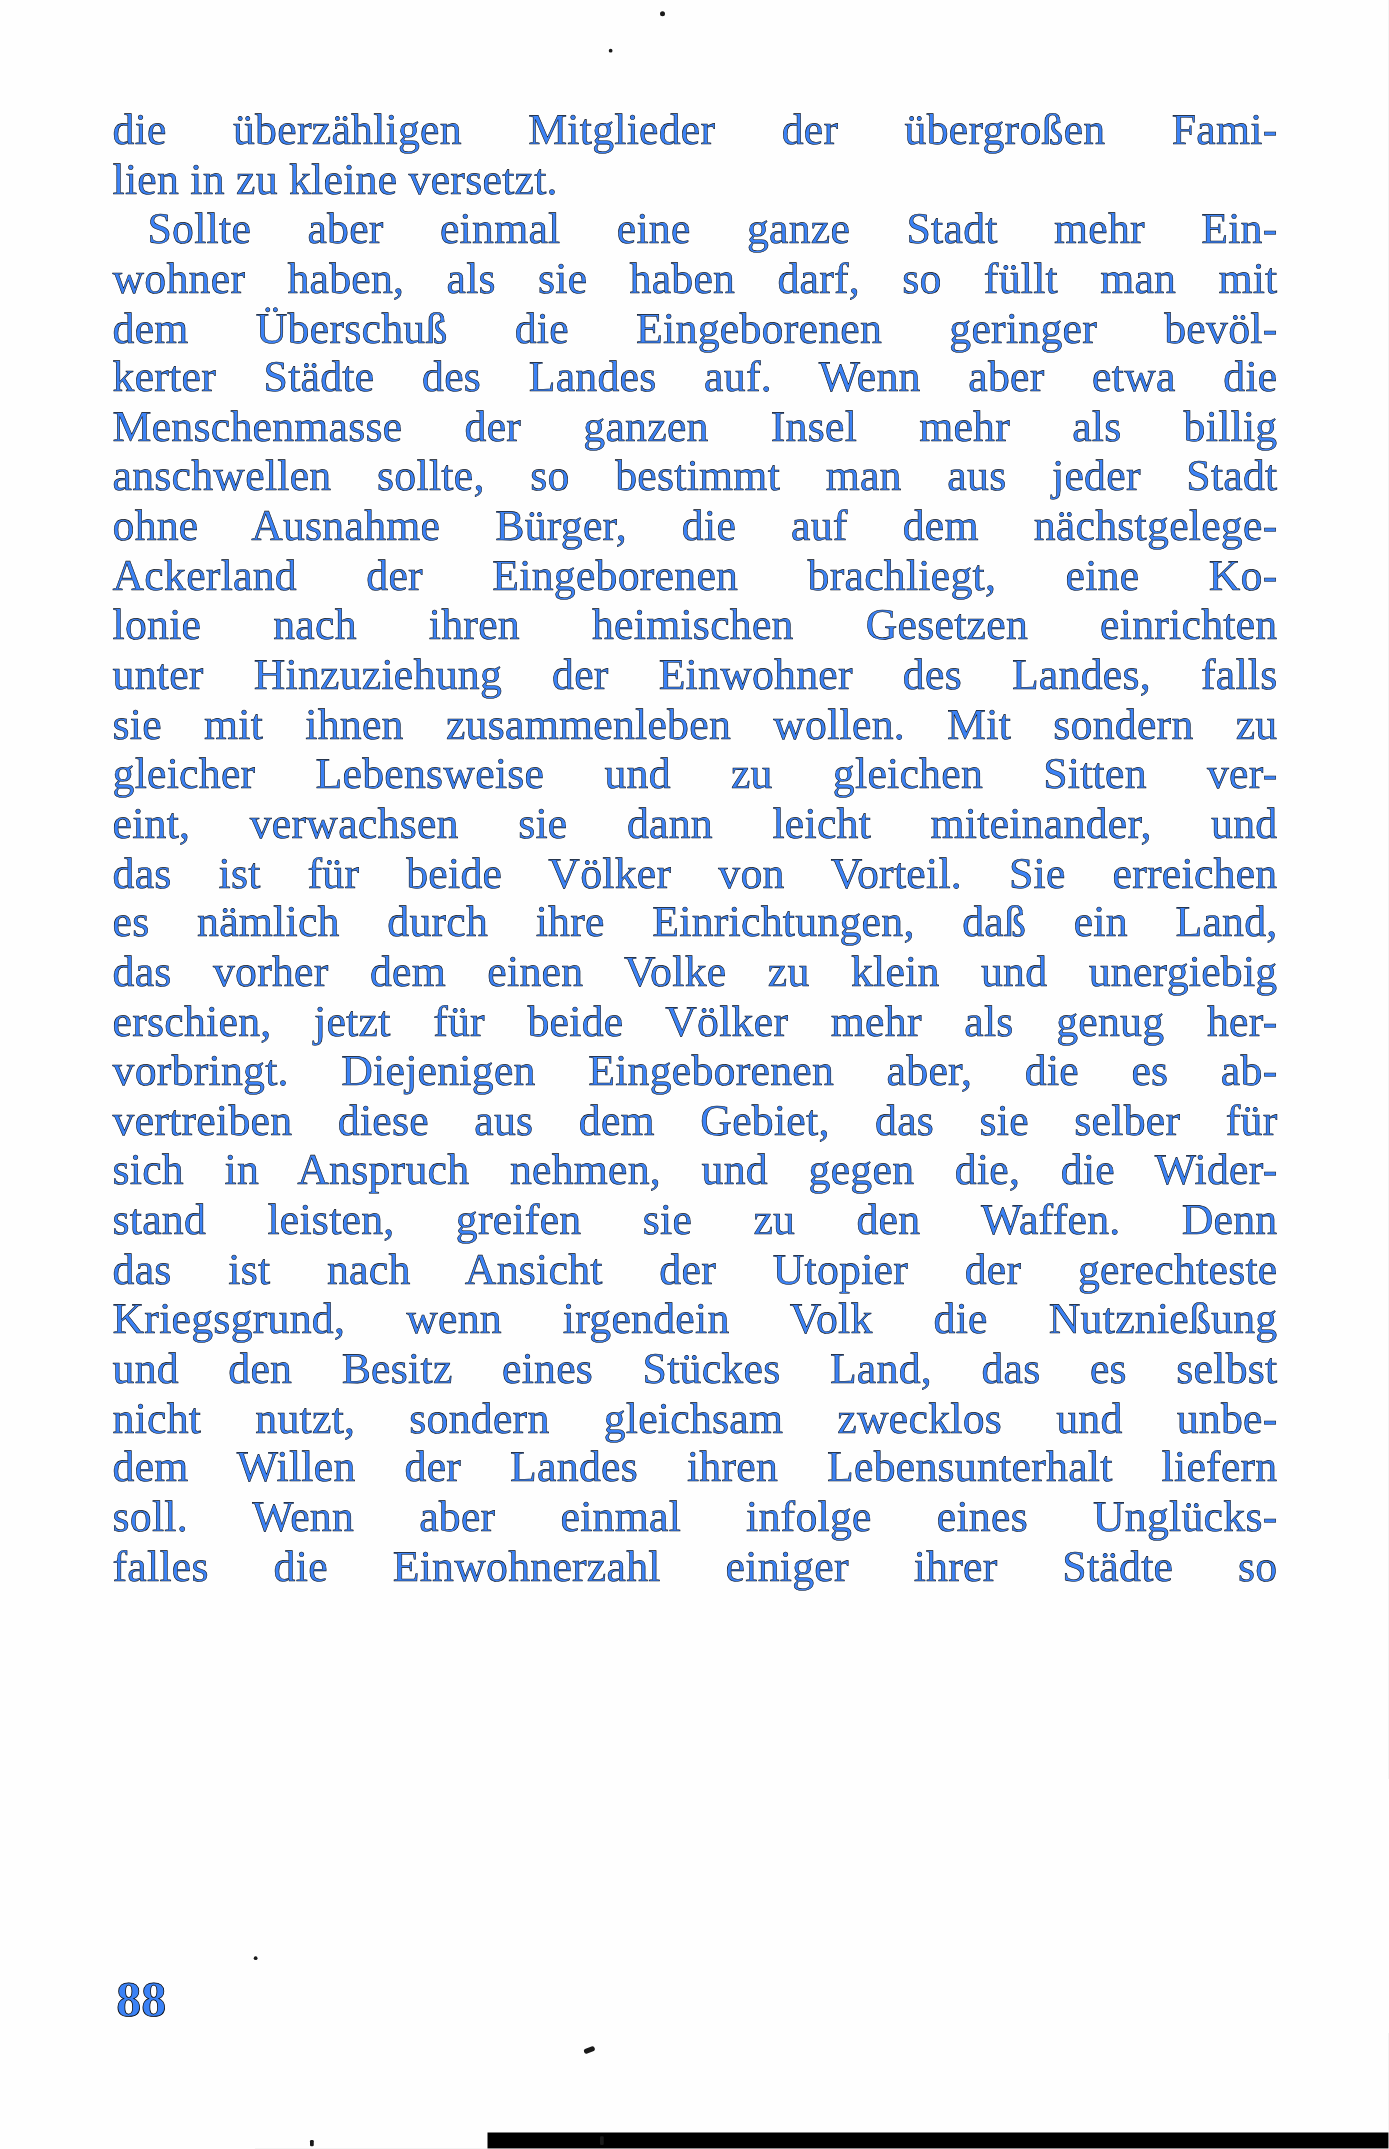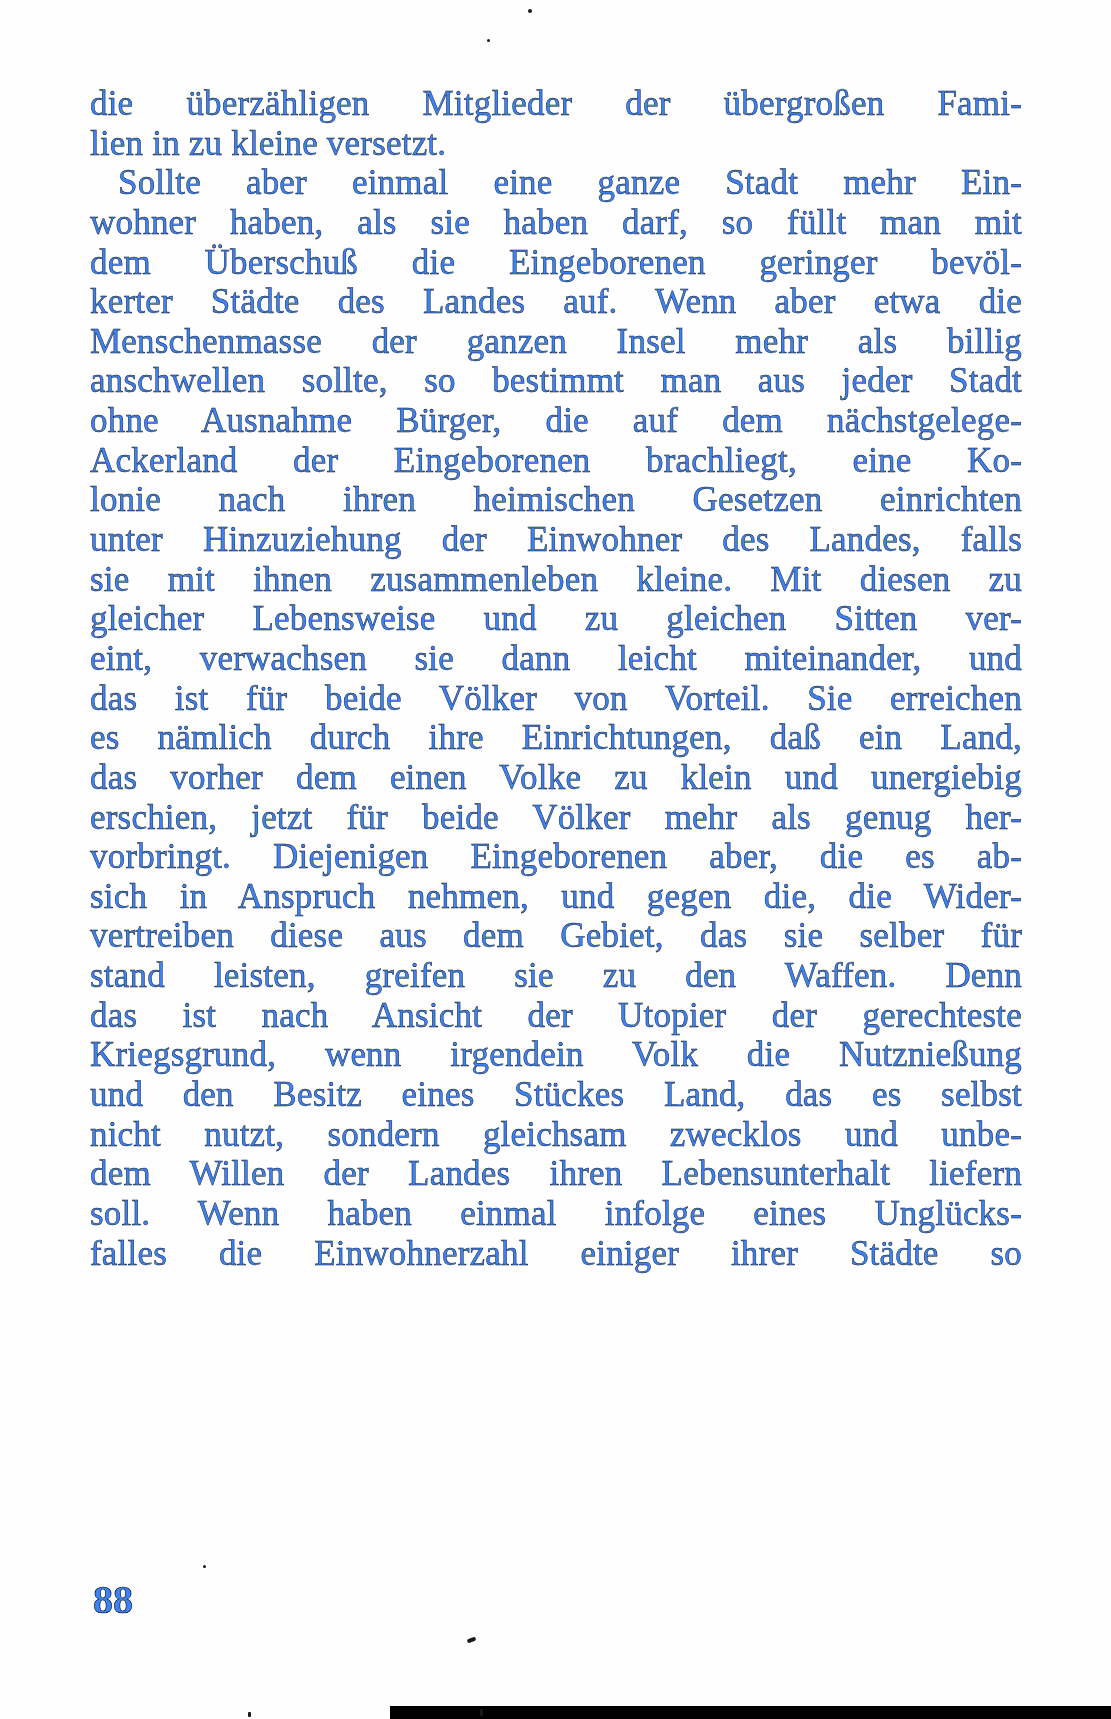--- a/index.html
+++ b/index.html
@@ -79,37 +79,37 @@
       <div class="line para-start">Sollte aber einmal eine ganze Stadt mehr Ein-</div>
       <div class="line">wohner haben, als sie haben darf, so füllt man mit</div>
       <div class="line">dem Überschuß die Eingeborenen geringer bevöl-</div>
       <div class="line">kerter Städte des Landes auf. Wenn aber etwa die</div>
       <div class="line">Menschenmasse der ganzen Insel mehr als billig</div>
       <div class="line">anschwellen sollte, so bestimmt man aus jeder Stadt</div>
       <div class="line">ohne Ausnahme Bürger, die auf dem nächstgelege-</div>
       <div class="line">Ackerland der Eingeborenen brachliegt, eine Ko-</div>
       <div class="line">lonie nach ihren heimischen Gesetzen einrichten</div>
       <div class="line">unter Hinzuziehung der Einwohner des Landes, falls</div>
-      <div class="line">sie mit ihnen zusammenleben kleine. Mit diesen zu</div>
+      <div class="line">sie mit ihnen zusammenleben wollen. Mit sondern zu</div>
       <div class="line">gleicher Lebensweise und zu gleichen Sitten ver-</div>
       <div class="line">eint, verwachsen sie dann leicht miteinander, und</div>
       <div class="line">das ist für beide Völker von Vorteil. Sie erreichen</div>
       <div class="line">es nämlich durch ihre Einrichtungen, daß ein Land,</div>
       <div class="line">das vorher dem einen Volke zu klein und unergiebig</div>
       <div class="line">erschien, jetzt für beide Völker mehr als genug her-</div>
       <div class="line">vorbringt. Diejenigen Eingeborenen aber, die es ab-</div>
+      <div class="line">vertreiben diese aus dem Gebiet, das sie selber für</div>
       <div class="line">sich in Anspruch nehmen, und gegen die, die Wider-</div>
-      <div class="line">vertreiben diese aus dem Gebiet, das sie selber für</div>
       <div class="line">stand leisten, greifen sie zu den Waffen. Denn</div>
       <div class="line">das ist nach Ansicht der Utopier der gerechteste</div>
       <div class="line">Kriegsgrund, wenn irgendein Volk die Nutznießung</div>
       <div class="line">und den Besitz eines Stückes Land, das es selbst</div>
       <div class="line">nicht nutzt, sondern gleichsam zwecklos und unbe-</div>
       <div class="line">dem Willen der Landes ihren Lebensunterhalt liefern</div>
-      <div class="line">soll. Wenn haben einmal infolge eines Unglücks-</div>
+      <div class="line">soll. Wenn aber einmal infolge eines Unglücks-</div>
       <div class="line">falles die Einwohnerzahl einiger ihrer Städte so</div>
     </div>
 
   <div class="page-number">88</div>
 
   <div class="bottom-bar"></div>
 
   <div class="speck s1"></div>
   <div class="speck s2"></div>
   <div class="speck s3"></div>

